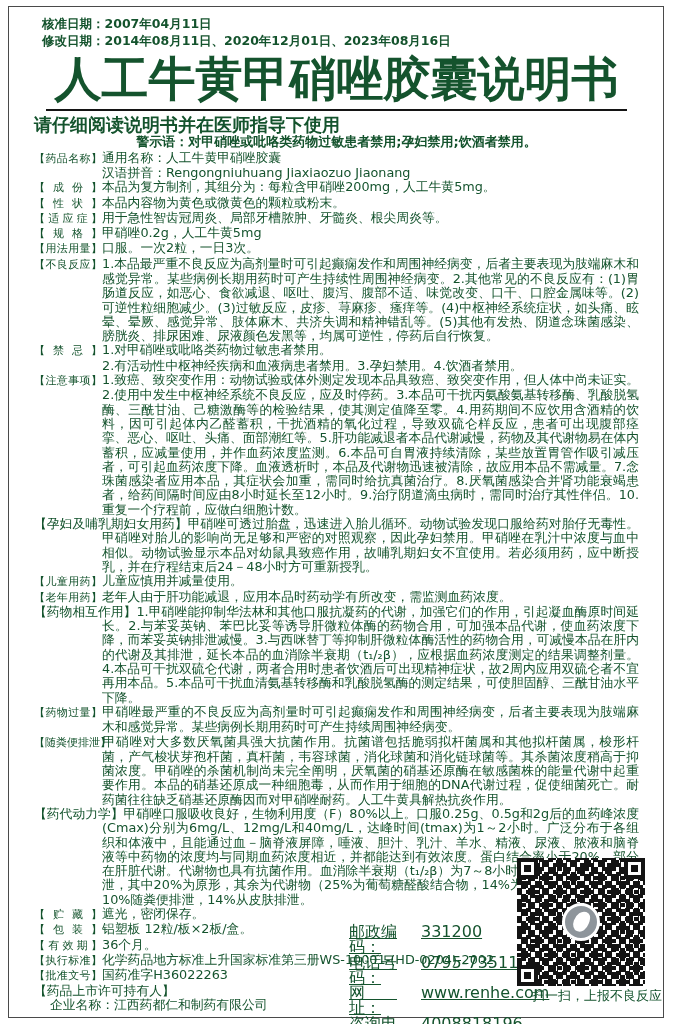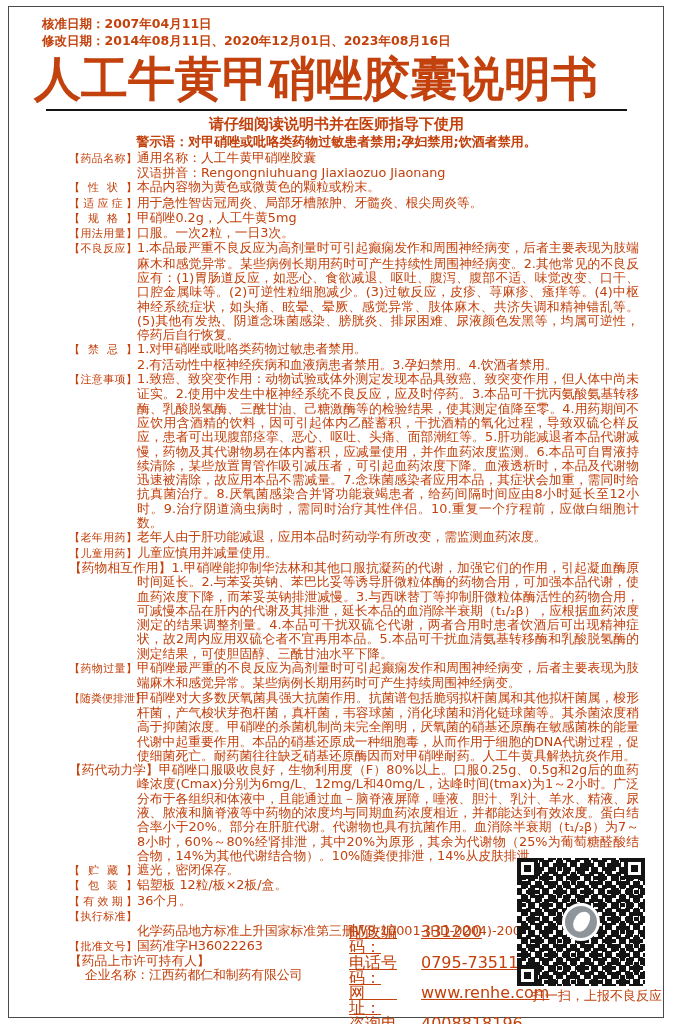--- a/index.html
+++ b/index.html
@@ -1,35 +1,35 @@
 <!DOCTYPE html>
 <html><head>
 <meta charset="utf-8">
 <style>
   * { margin:0; padding:0; box-sizing:border-box; }
   html,body { background:#e8e8e8; }
   .page {
     position:relative; width:673px; height:1024px; margin:0 auto;
-    background:#ffffff; color:#c2410c;
+    background:#ffffff; color:#14532d;
     font-family:"DejaVu Sans","Liberation Sans",sans-serif;
     overflow:hidden;
   }
   .frame { position:absolute; top:6px; left:8px; right:9px; bottom:6px;
     border:1.5px solid #4a4a4a; pointer-events:none; }
   .inner { position:relative; padding:16px 34px 0 34px; }
 
   .dates { margin-left:8px; font-size:12.5px; line-height:16.5px; font-weight:bold; }
-  .title { margin-top:4px; text-align:left; font-size:47px; line-height:1.12;
+  .title { margin-top:4px; text-align:center; font-size:47px; line-height:1.12;
     font-weight:bold; white-space:nowrap; }
   .rule  { border-top:2.5px solid #141414; margin:3px 12px 5px 12px; }
-  .subtitle { text-align:center; font-weight:bold; font-size:15px; line-height:17px; }
+  .subtitle { text-align:left; font-weight:bold; font-size:18px; line-height:17px; }
   .warning  { text-align:center; font-weight:bold; font-size:13px; line-height:18px; }
 
   .body { font-size:12.8px; line-height:14.3px; }
-  .sec { padding-left:68px; text-indent:-68px; text-align:justify;margin-left:35px; }
+  .sec { padding-left:68px; text-indent:-68px; text-align:justify; }
   .lbl { display:inline-block; width:68px; text-indent:0; font-size:11px;
     text-align-last:justify; vertical-align:baseline; white-space:nowrap; }
   .lbl.long { width:auto; font-size:12.8px; text-align-last:auto; }
   .cont { text-indent:0; text-align:justify; }
   .cont.sub { margin-left:-52px; }
 
   .bottom-left { max-width:480px; }
 
   .contact { position:absolute; left:349px; top:924px; font-size:16px; line-height:15.3px;text-decoration:underline; }
   .crow { display:flex; }
@@ -68,20 +68,23 @@
     <div class="subtitle">请仔细阅读说明书并在医师指导下使用</div>
     <div class="warning">警示语：对甲硝唑或吡咯类药物过敏患者禁用;孕妇禁用;饮酒者禁用。</div>
 
     <div class="body">
 
       <div class="sec">
         <span class="lbl">【药品名称】</span><span>通用名称：人工牛黄甲硝唑胶囊</span>
         <div class="cont">汉语拼音：Rengongniuhuang Jiaxiaozuo Jiaonang</div>
       </div>
 
+      <div class="sec">
+        <span class="lbl">【成份】</span><span>本品为复方制剂，其组分为：每粒含甲硝唑200mg，人工牛黄5mg。</span>
+      </div>
 
       <div class="sec">
         <span class="lbl">【性状】</span><span>本品内容物为黄色或微黄色的颗粒或粉末。</span>
       </div>
 
       <div class="sec">
         <span class="lbl">【适应症】</span><span>用于急性智齿冠周炎、局部牙槽脓肿、牙髓炎、根尖周炎等。</span>
       </div>
 
       <div class="sec">
@@ -98,27 +101,30 @@
 
       <div class="sec">
         <span class="lbl">【禁忌】</span><span>1.对甲硝唑或吡咯类药物过敏患者禁用。</span>
         <div class="cont">2.有活动性中枢神经疾病和血液病患者禁用。3.孕妇禁用。4.饮酒者禁用。</div>
       </div>
 
       <div class="sec">
         <span class="lbl">【注意事项】</span><span>1.致癌、致突变作用：动物试验或体外测定发现本品具致癌、致突变作用，但人体中尚未证实。2.使用中发生中枢神经系统不良反应，应及时停药。3.本品可干扰丙氨酸氨基转移酶、乳酸脱氢酶、三酰甘油、己糖激酶等的检验结果，使其测定值降至零。4.用药期间不应饮用含酒精的饮料，因可引起体内乙醛蓄积，干扰酒精的氧化过程，导致双硫仑样反应，患者可出现腹部痉挛、恶心、呕吐、头痛、面部潮红等。5.肝功能减退者本品代谢减慢，药物及其代谢物易在体内蓄积，应减量使用，并作血药浓度监测。6.本品可自胃液持续清除，某些放置胃管作吸引减压者，可引起血药浓度下降。血液透析时，本品及代谢物迅速被清除，故应用本品不需减量。7.念珠菌感染者应用本品，其症状会加重，需同时给抗真菌治疗。8.厌氧菌感染合并肾功能衰竭患者，给药间隔时间应由8小时延长至12小时。9.治疗阴道滴虫病时，需同时治疗其性伴侣。10.重复一个疗程前，应做白细胞计数。</span>
       </div>
 
+      <div class="sec">
+        <span class="lbl long">【孕妇及哺乳期妇女用药】</span><span>甲硝唑可透过胎盘，迅速进入胎儿循环。动物试验发现口服给药对胎仔无毒性。甲硝唑对胎儿的影响尚无足够和严密的对照观察，因此孕妇禁用。甲硝唑在乳汁中浓度与血中相似。动物试验显示本品对幼鼠具致癌作用，故哺乳期妇女不宜使用。若必须用药，应中断授乳，并在疗程结束后24－48小时方可重新授乳。</span>
+      </div>
+
+      <div class="sec">
+        <span class="lbl">【儿童用药】</span><span>儿童应慎用并减量使用。</span>
+      </div>
 
       <div class="sec">
         <span class="lbl">【老年用药】</span><span>老年人由于肝功能减退，应用本品时药动学有所改变，需监测血药浓度。</span>
-      </div>
-
-      <div class="sec">
-        <span class="lbl">【儿童用药】</span><span>儿童应慎用并减量使用。</span>
       </div>
 
       <div class="sec">
         <span class="lbl long">【药物相互作用】</span><span>1.甲硝唑能抑制华法林和其他口服抗凝药的代谢，加强它们的作用，引起凝血酶原时间延长。2.与苯妥英钠、苯巴比妥等诱导肝微粒体酶的药物合用，可加强本品代谢，使血药浓度下降，而苯妥英钠排泄减慢。3.与西咪替丁等抑制肝微粒体酶活性的药物合用，可减慢本品在肝内的代谢及其排泄，延长本品的血消除半衰期（t₁/₂β），应根据血药浓度测定的结果调整剂量。4.本品可干扰双硫仑代谢，两者合用时患者饮酒后可出现精神症状，故2周内应用双硫仑者不宜再用本品。5.本品可干扰血清氨基转移酶和乳酸脱氢酶的测定结果，可使胆固醇、三酰甘油水平下降。</span>
       </div>
 
       <div class="sec">
         <span class="lbl">【药物过量】</span><span>甲硝唑最严重的不良反应为高剂量时可引起癫痫发作和周围神经病变，后者主要表现为肢端麻木和感觉异常。某些病例长期用药时可产生持续周围神经病变。</span>
       </div>
 

